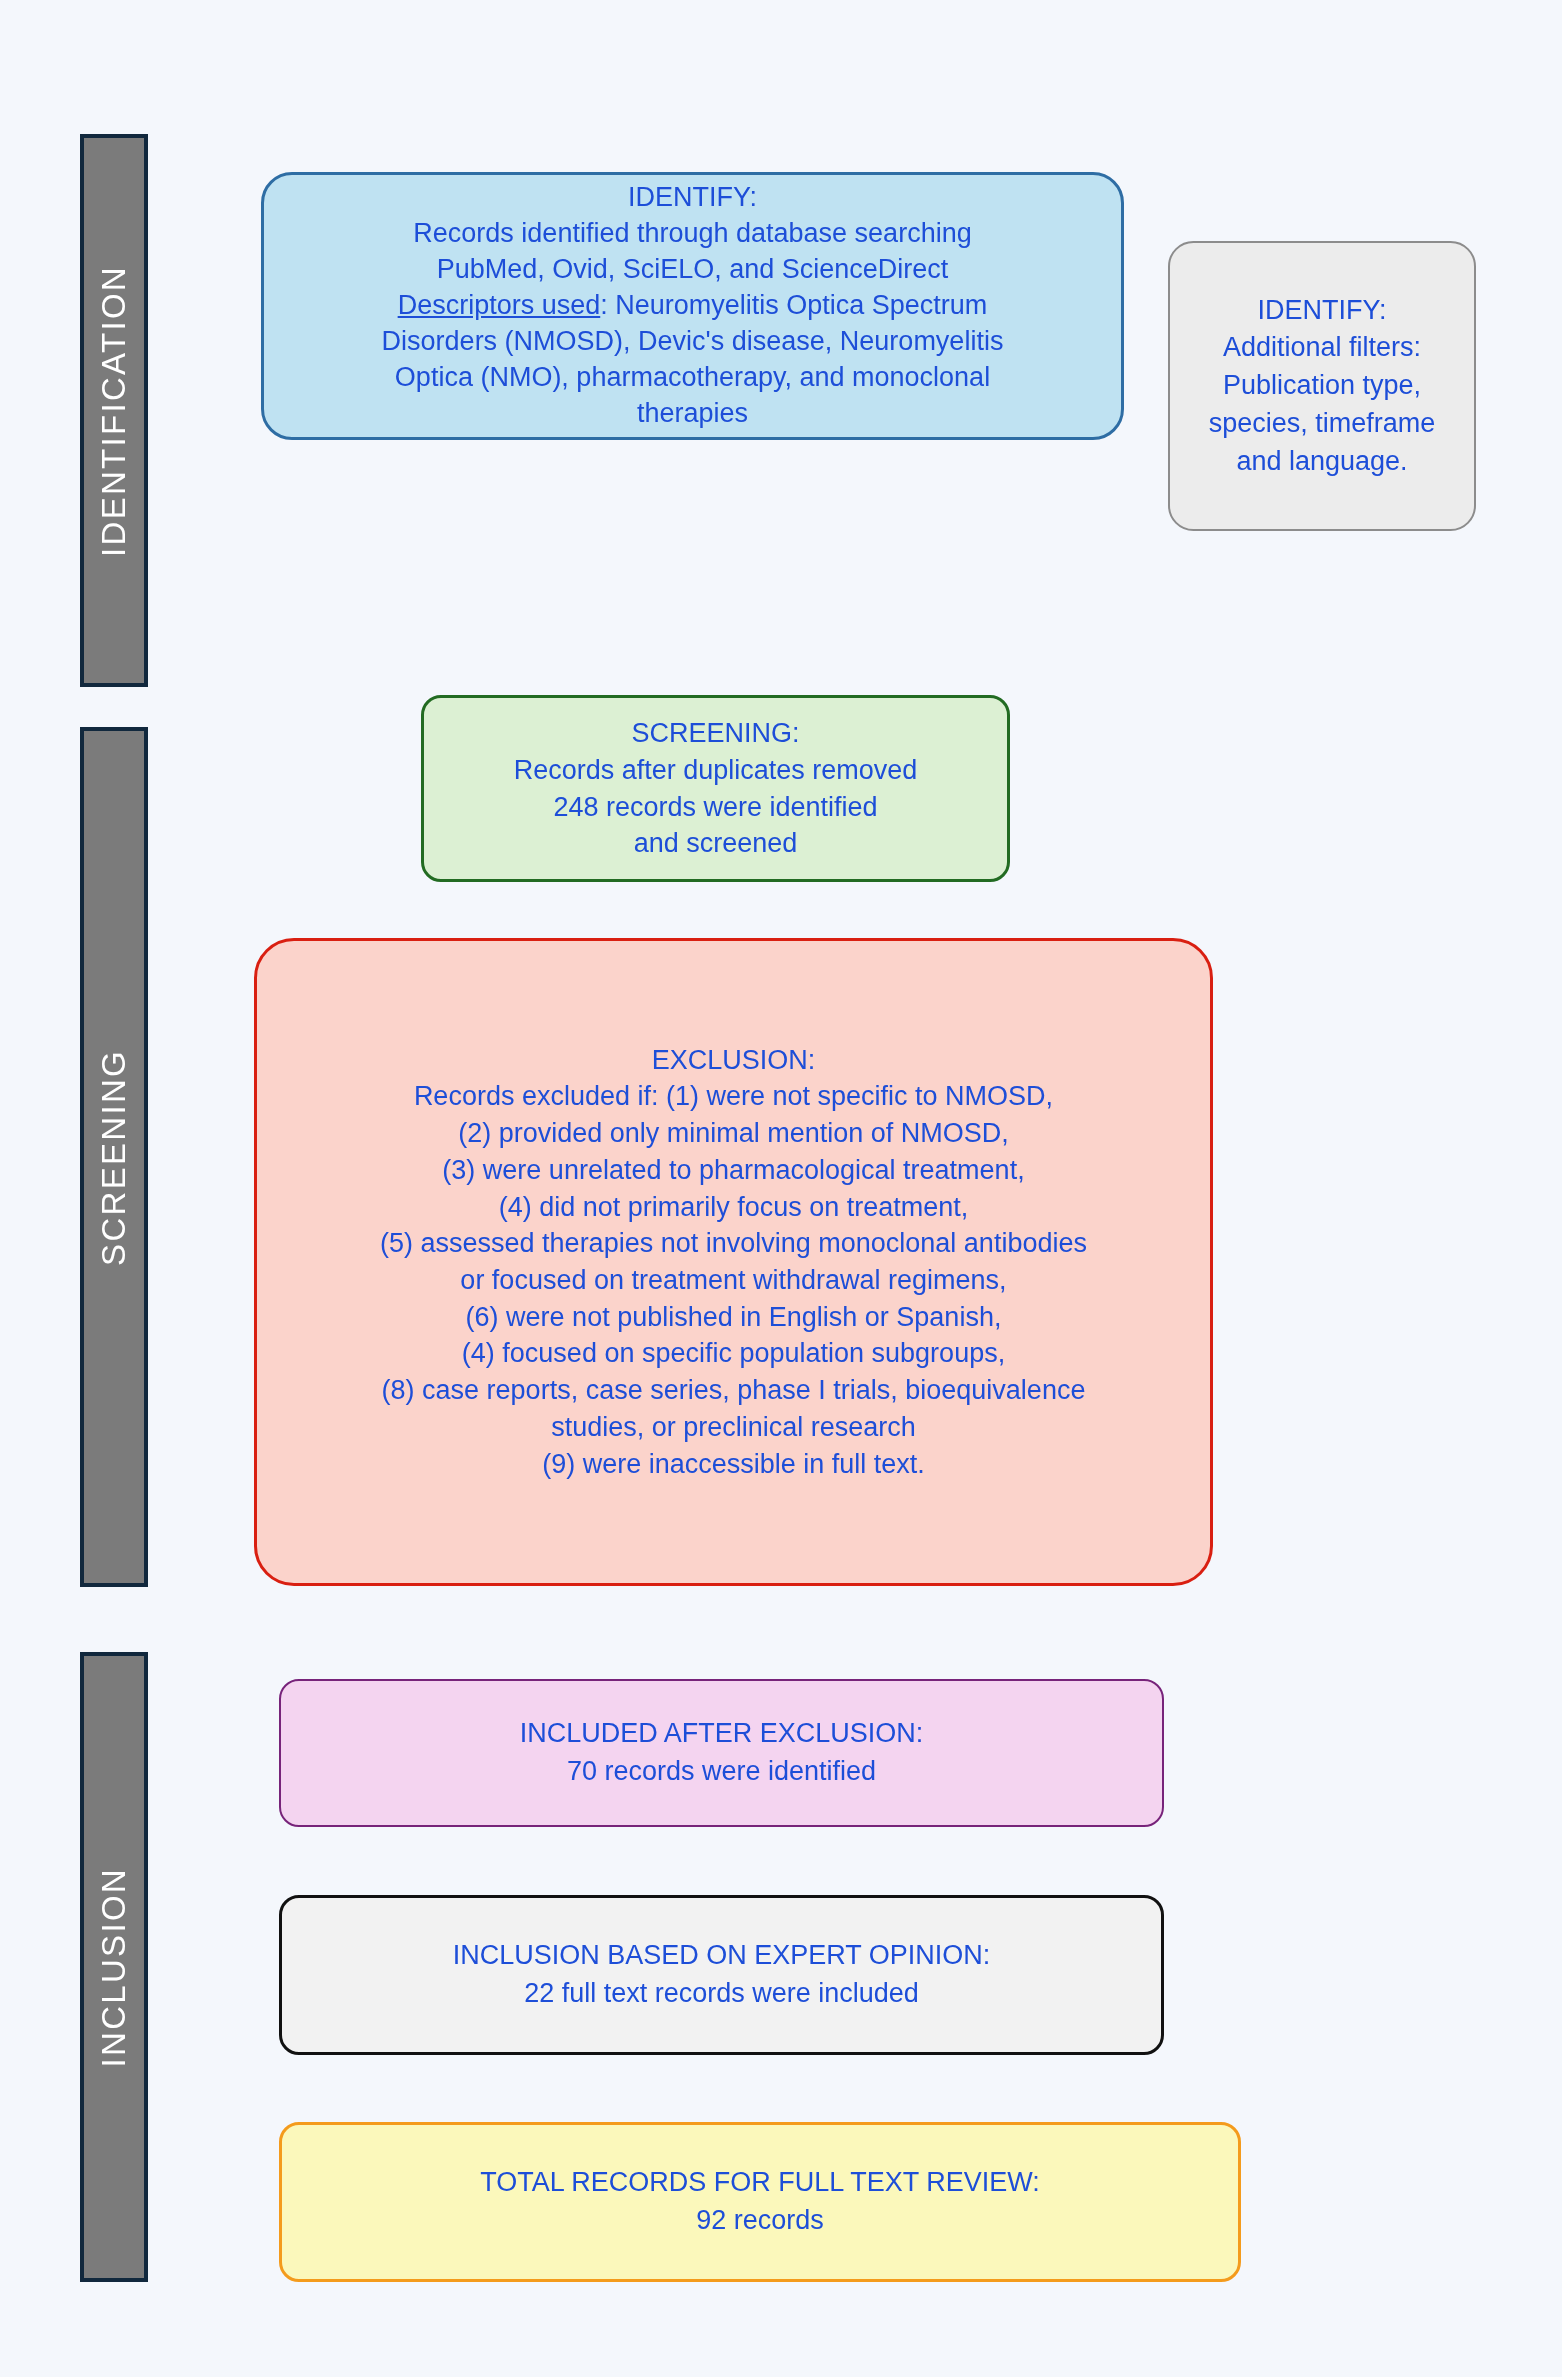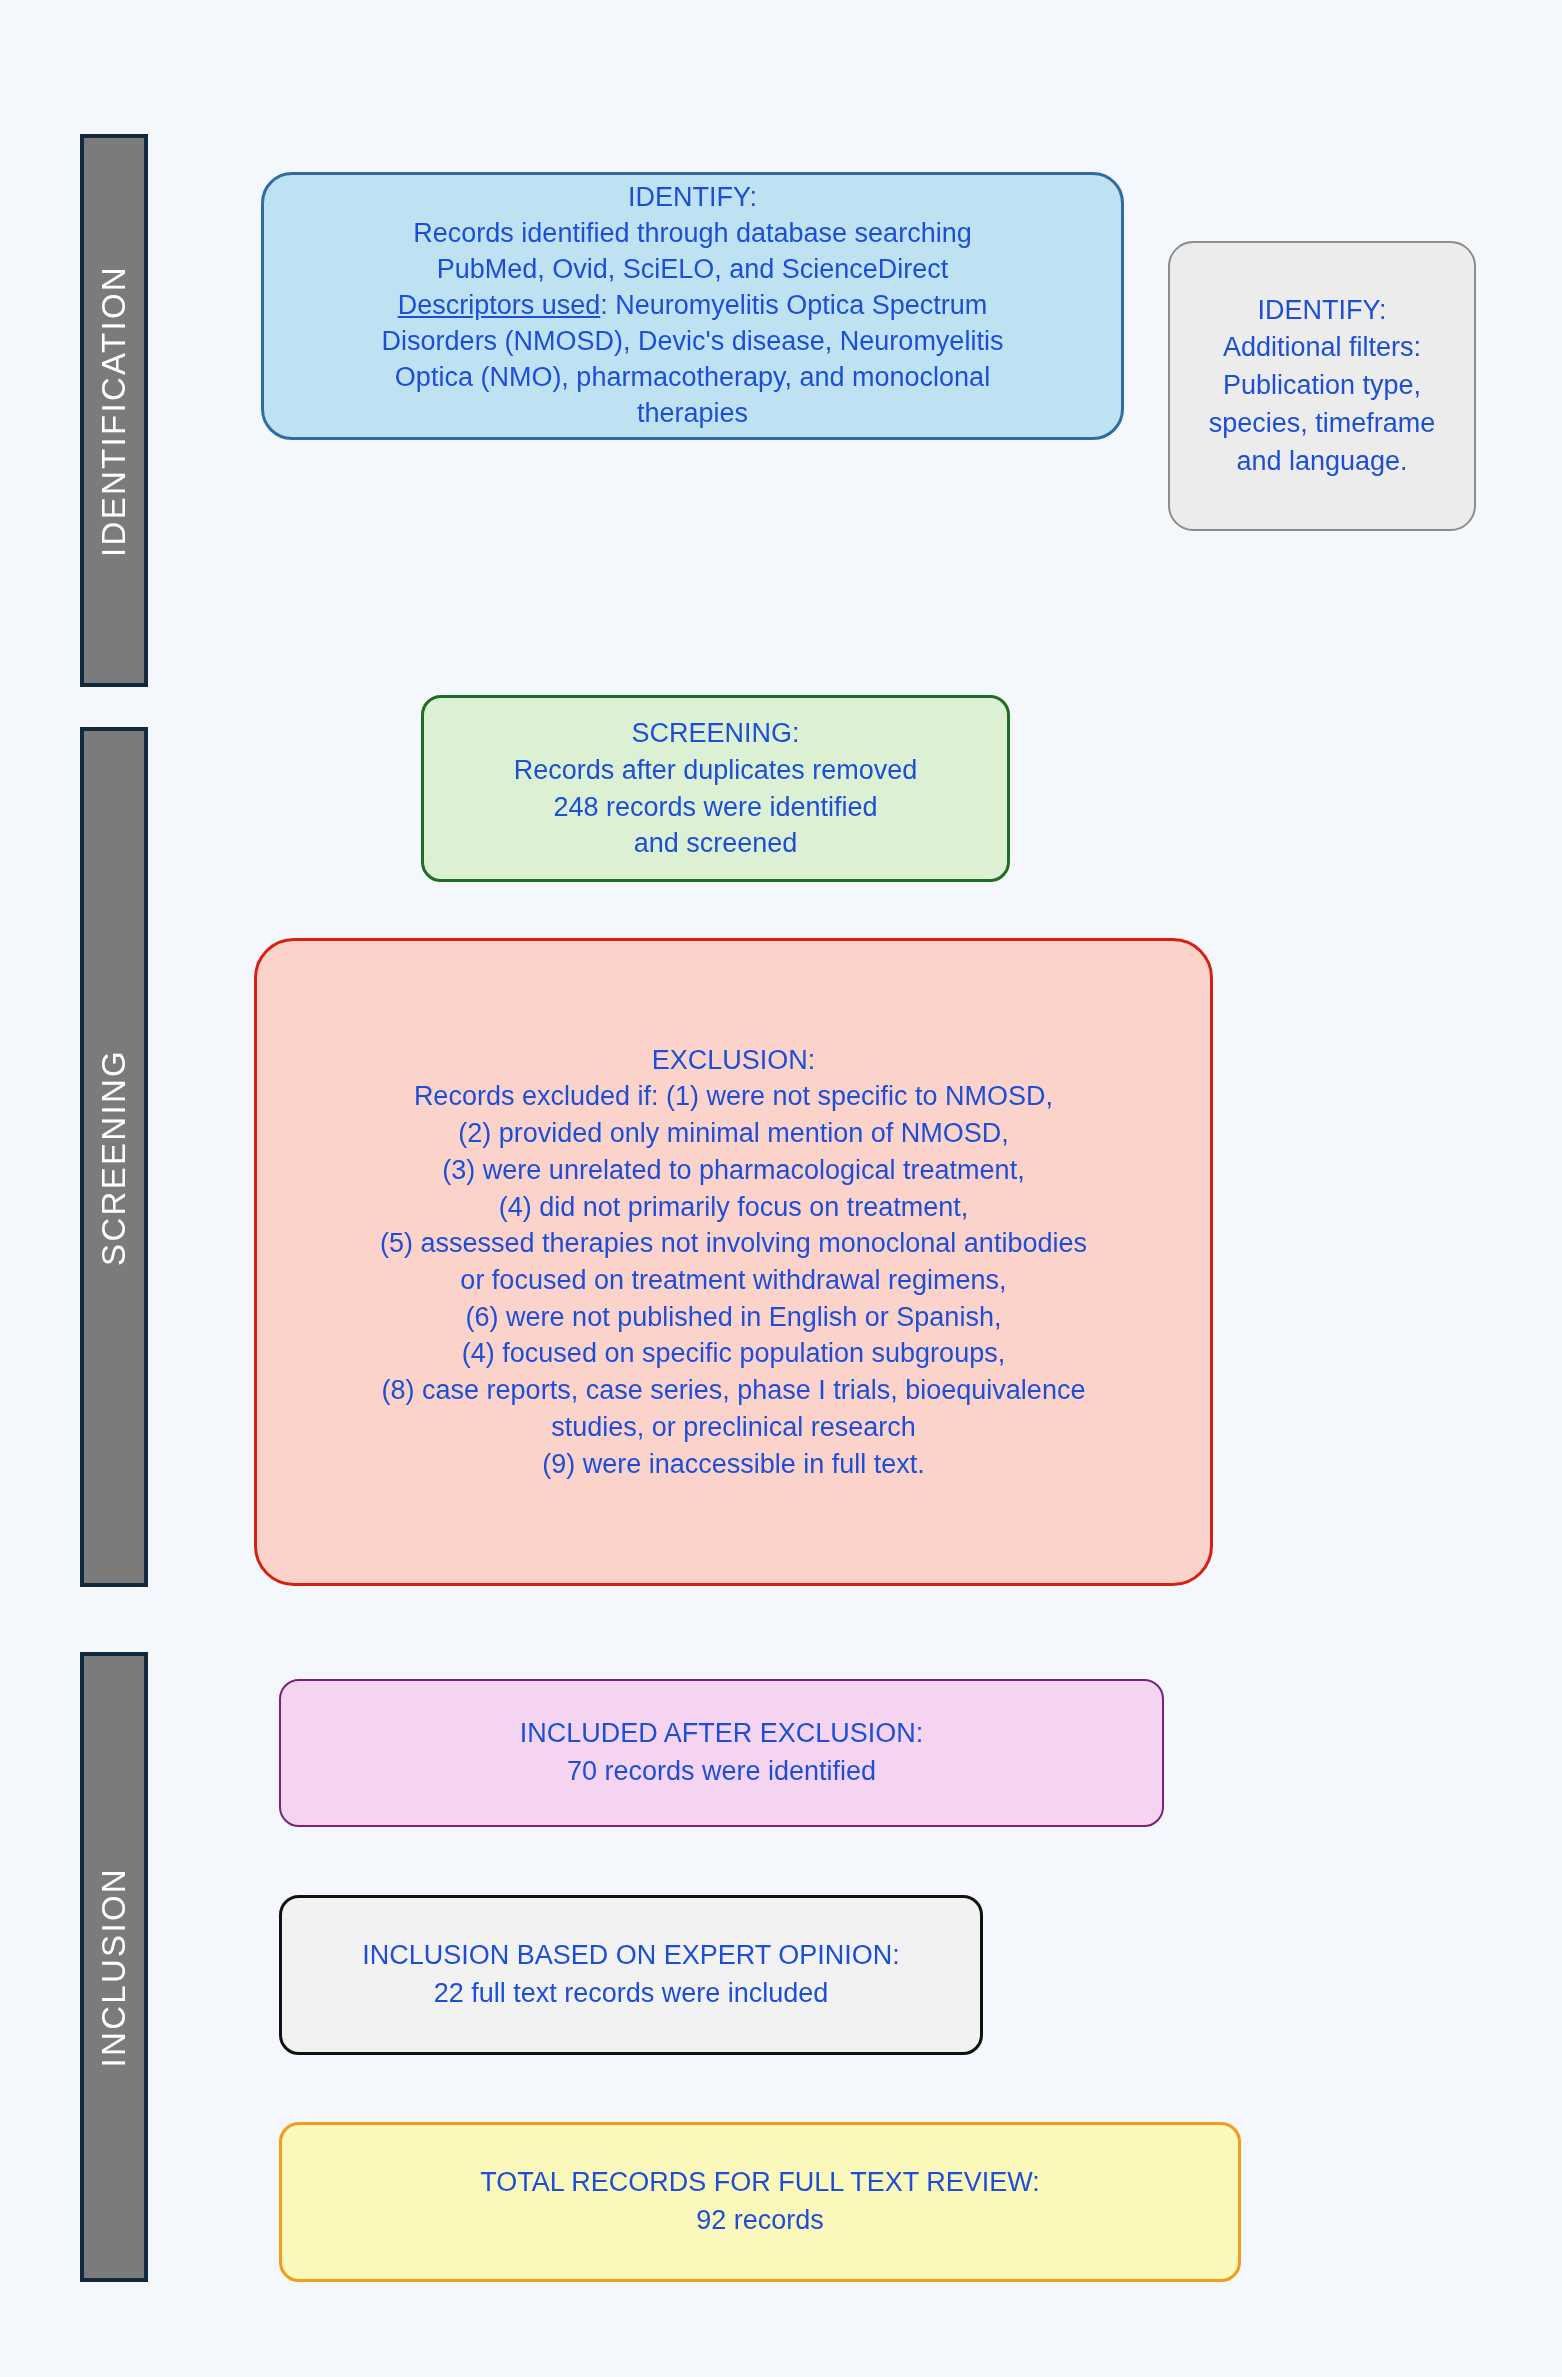--- a/index.html
+++ b/index.html
@@ -95,21 +95,21 @@
   #node-included {
     left: 279px;  top: 1679px; width: 885px; height: 148px;
     background: #f4d4f0;
     border: 2.7px solid #77237a;
     border-radius: 20px;
     font-size: 27px;
     line-height: 1.40;
     padding: 3.6px 14.5px;
   }
   #node-expert {
-    left: 279px;  top: 1895px; width: 704px; height: 160px;
+    left: 279px;  top: 1895px; width: 885px; height: 160px;
     background: #f2f2f2;
     border: 3.6px solid #111111;
     border-radius: 20px;
     font-size: 27px;
     line-height: 1.40;
     padding: 3.6px 14.5px;
   }
   #node-total {
     left: 279px;  top: 2122px; width: 962px; height: 160px;
     background: #fbf8bb;

